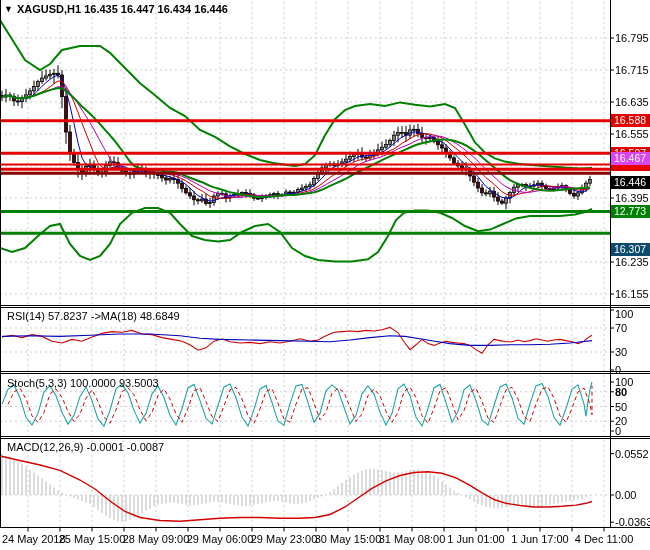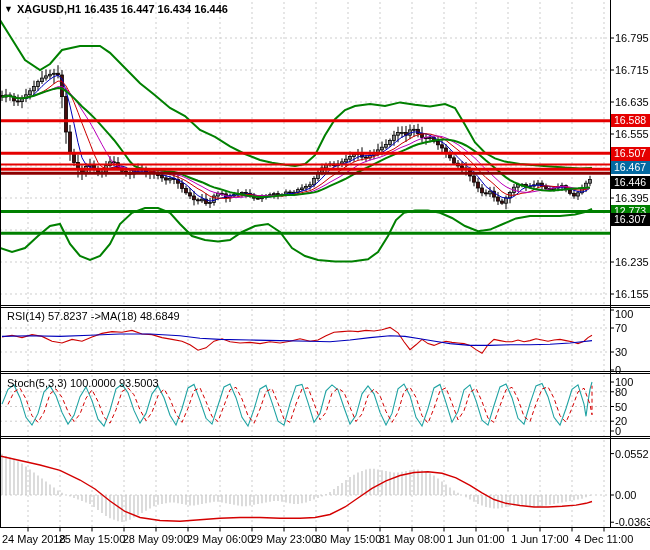--- a/index.html
+++ b/index.html
@@ -636,52 +636,53 @@
       <line x1="476" y1="528" x2="476" y2="531.5" stroke="#000" stroke-width="1"></line>
       <line x1="508" y1="528" x2="508" y2="531.5" stroke="#000" stroke-width="1"></line>
       <line x1="540" y1="528" x2="540" y2="531.5" stroke="#000" stroke-width="1"></line>
       <line x1="572" y1="528" x2="572" y2="531.5" stroke="#000" stroke-width="1"></line>
       <line x1="604" y1="528" x2="604" y2="531.5" stroke="#000" stroke-width="1"></line>
     </svg>
   <div id="labels">
     <div id="title-bar"><span id="symbol-tri">▼</span><span>XAGUSD,H1 16.435 16.447 16.434 16.446</span></div>
     <div class="panel-label" id="rsi-label" style="top: 310px;">RSI(14) 57.8237  -&gt;MA(18) 48.6849</div>
     <div class="panel-label" id="stoch-label" style="top: 377px;">Stoch(5,3,3) 100.0000 93.5003</div>
+    <div class="panel-label" id="macd-label" style="top: 441px;">MACD(12,26,9) -0.0001 -0.0087</div>
     <div id="price-axis" style="position:absolute;left:611px;top:0;width:39px;height:528px;"></div>
     <div id="time-axis" style="position:absolute;left:0;top:528px;width:650px;height:22px;"></div>
   <span class="tick" style="left: 615px; top: 32px;">16.795</span>
       <span class="tick" style="left: 615px; top: 64px;">16.715</span>
       <span class="tick" style="left: 615px; top: 96px;">16.635</span>
       <span class="tick" style="left: 615px; top: 128px;">16.555</span>
       <span class="tick" style="left: 615px; top: 192px;">16.395</span>
       <span class="tick" style="left: 615px; top: 256px;">16.235</span>
       <span class="tick" style="left: 615px; top: 288px;">16.155</span>
       <span class="tick" style="left: 615px; top: 308px;">100</span>
       <span class="tick" style="left: 615px; top: 322px;">70</span>
       <span class="tick" style="left: 615px; top: 346px;">30</span>
       <span class="tick" style="left: 615px; top: 364px;">0</span>
       <span class="tick" style="left: 615px; top: 376px;">100</span>
-      <span class="tick" style="left: 615px; top: 385.8px;">80</span>
+      <span class="tick" style="left: 615px; top: 385.8px; font-weight: bold;">80</span>
       <span class="tick" style="left: 615px; top: 400.5px;">50</span>
       <span class="tick" style="left: 615px; top: 415.2px;">20</span>
       <span class="tick" style="left: 615px; top: 425px;">0</span>
       <span class="tick" style="left: 615px; top: 447.6px;">0.0552</span>
       <span class="tick" style="left: 615px; top: 489px;">0.00</span>
       <span class="tick" style="left: 615px; top: 516.225px;">-0.0363</span>
       <span class="datelbl" style="top: 533px; left: 2px; transform: none;">24 May 2018</span>
       <span class="datelbl" style="top: 533px; left: 92px;">25 May 15:00</span>
       <span class="datelbl" style="top: 533px; left: 156px;">28 May 09:00</span>
       <span class="datelbl" style="top: 533px; left: 220px;">29 May 06:00</span>
       <span class="datelbl" style="top: 533px; left: 284px;">29 May 23:00</span>
       <span class="datelbl" style="top: 533px; left: 348px;">30 May 15:00</span>
       <span class="datelbl" style="top: 533px; left: 412px;">31 May 08:00</span>
       <span class="datelbl" style="top: 533px; left: 476px; text-align: right;">1 Jun 01:00</span>
       <span class="datelbl" style="top: 533px; left: 540px;">1 Jun 17:00</span>
       <span class="datelbl" style="top: 533px; left: 604px;">4 Dec 11:00</span>
       <span class="pricebox" style="top: 114.3px; background: rgb(229, 0, 0);">16.588</span>
       <span class="pricebox" style="top: 146.7px; background: rgb(229, 0, 0);">16.507</span>
       <span class="pricebox" style="top: 157.9px; background: rgb(229, 0, 0);"></span>
-      <span class="pricebox" style="top: 161px; background: #0369a1;">16.467</span>
+      <span class="pricebox" style="top: 152px; background: #d946ef;">16.467</span>
       <span class="pricebox" style="top: 175.7px; background: rgb(0, 0, 0);">16.446</span>
       <span class="pricebox" style="top: 205.1px; background: rgb(0, 128, 0);">12.773</span>
-      <span class="pricebox" style="top: 213px; background: #000000;">16.307</span>
+      <span class="pricebox" style="top: 243px; background: #0c4a6e;">16.307</span>
     </div>
 </div>
 
 </body></html>

